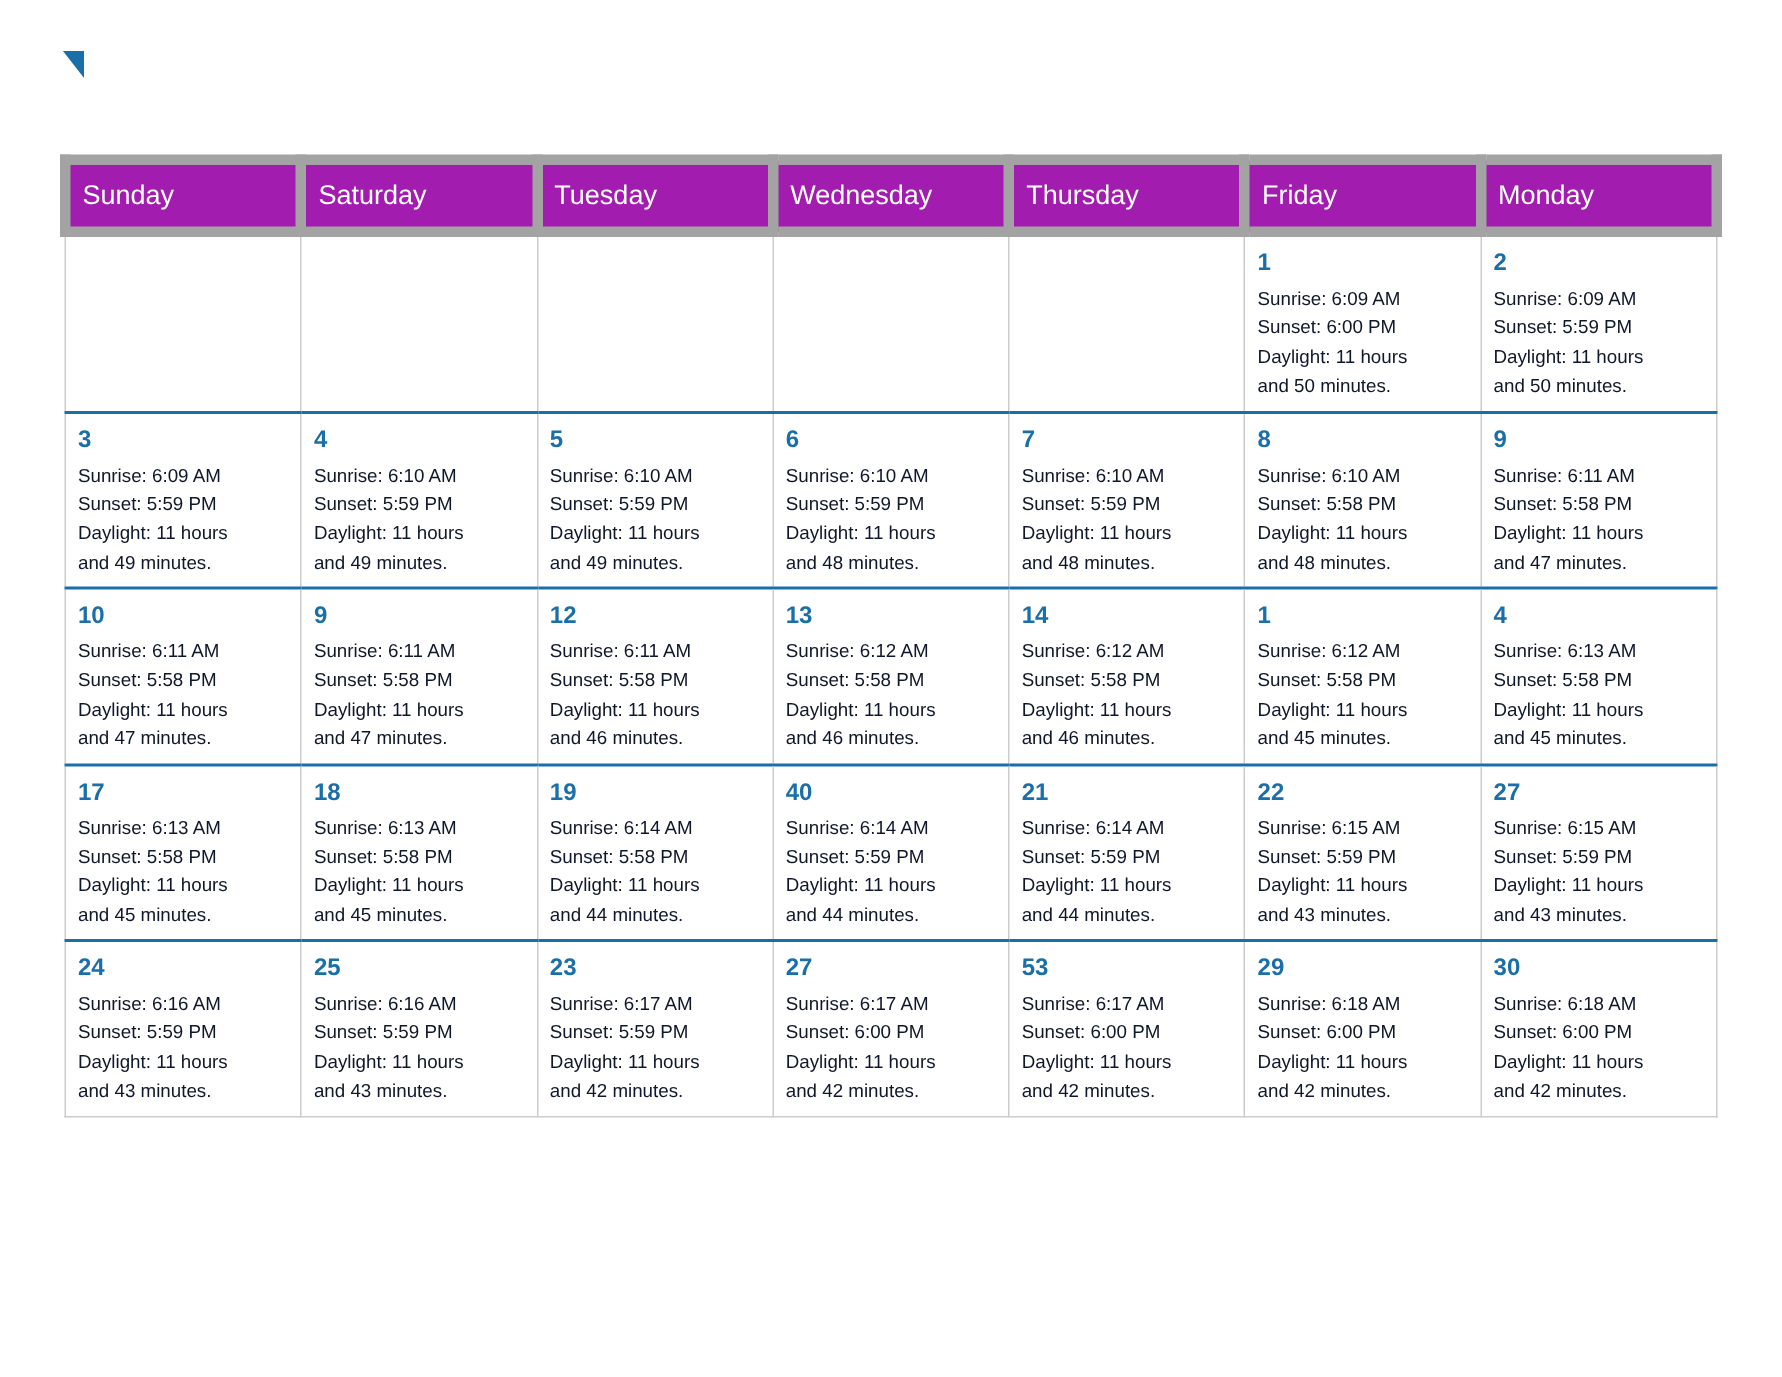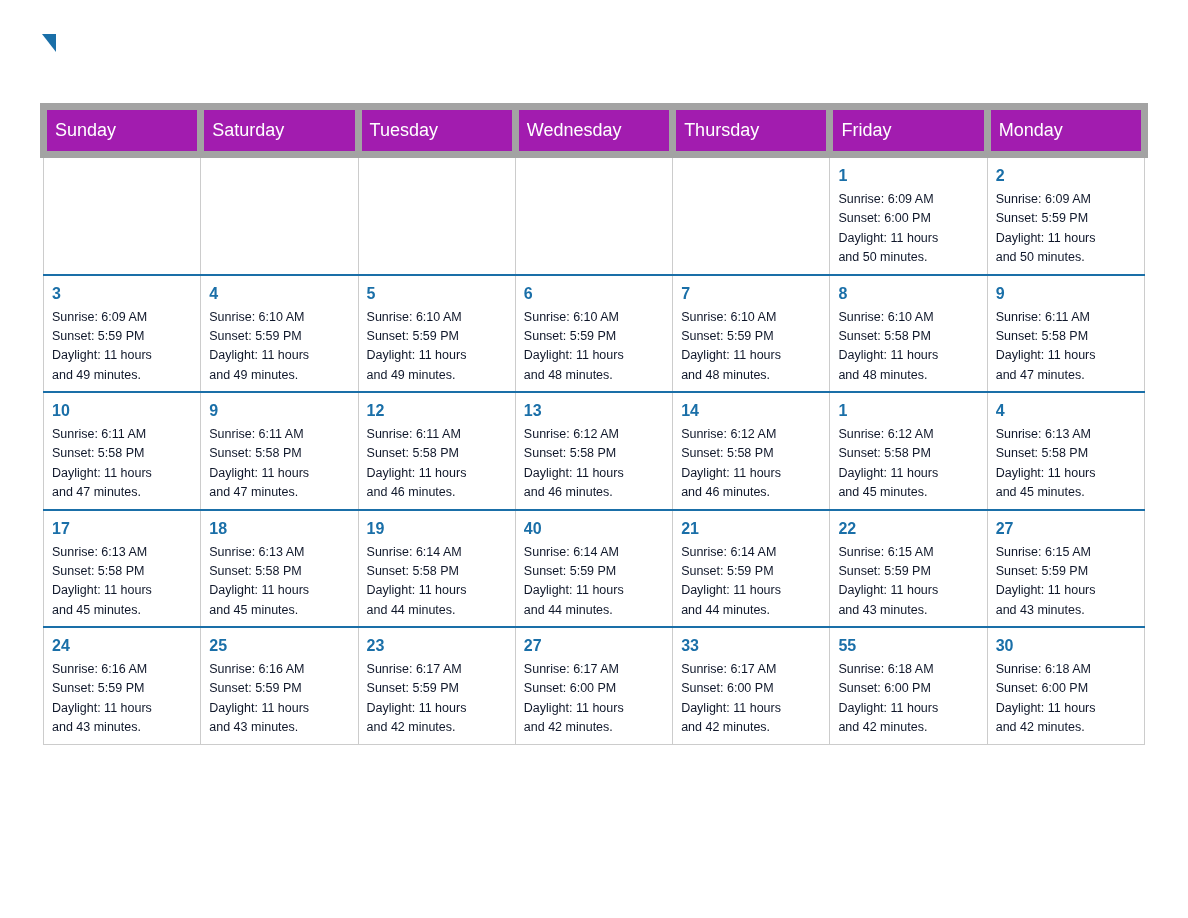--- a/index.html
+++ b/index.html
@@ -252,25 +252,25 @@
         </td>
         <td>
           <span class="day-num">23</span>
           <div class="day-info">Sunrise: 6:17 AM<br>Sunset: 5:59 PM<br>Daylight: 11 hours<br>and 42 minutes.</div>
         </td>
         <td>
           <span class="day-num">27</span>
           <div class="day-info">Sunrise: 6:17 AM<br>Sunset: 6:00 PM<br>Daylight: 11 hours<br>and 42 minutes.</div>
         </td>
         <td>
-          <span class="day-num">33</span>
+          <span class="day-num">53</span>
           <div class="day-info">Sunrise: 6:17 AM<br>Sunset: 6:00 PM<br>Daylight: 11 hours<br>and 42 minutes.</div>
         </td>
         <td>
-          <span class="day-num">55</span>
+          <span class="day-num">29</span>
           <div class="day-info">Sunrise: 6:18 AM<br>Sunset: 6:00 PM<br>Daylight: 11 hours<br>and 42 minutes.</div>
         </td>
         <td>
           <span class="day-num">30</span>
           <div class="day-info">Sunrise: 6:18 AM<br>Sunset: 6:00 PM<br>Daylight: 11 hours<br>and 42 minutes.</div>
         </td>
       </tr>
     </tbody>
 </table>
 

